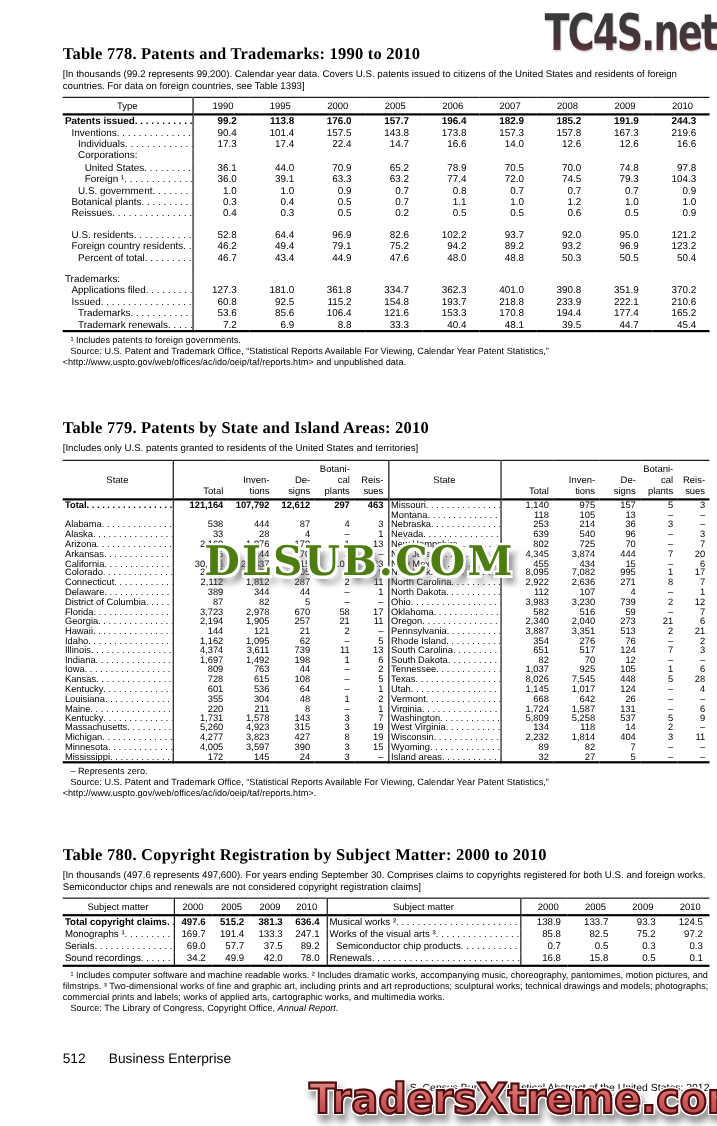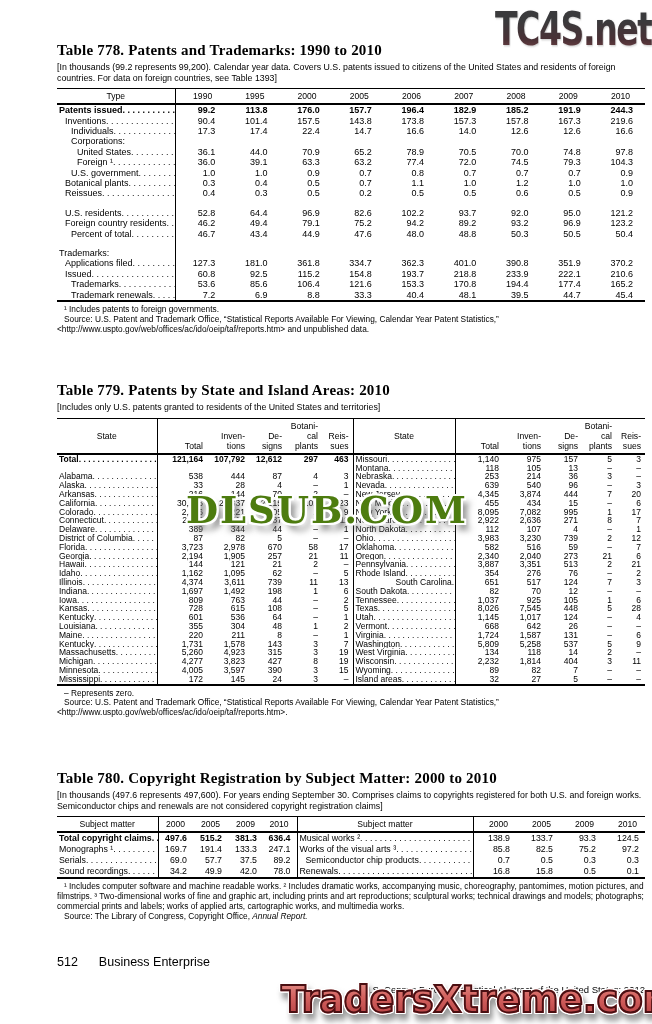--- a/index.html
+++ b/index.html
@@ -550,20 +550,44 @@
             </td>
             <td class="num dl">639</td>
             <td class="num">540</td>
             <td class="num">96</td>
             <td class="num">–</td>
             <td class="num">3</td>
           </tr>
           <tr>
             <td class="lab">
               <div class="labwrap">
+                <span class="labtxt" style="padding-left: 2px;">Arizona</span>
+                <span class="leader"></span>
+              </div>
+            </td>
+            <td class="num dl">2,169</td>
+            <td class="num">1,976</td>
+            <td class="num">179</td>
+            <td class="num">1</td>
+            <td class="num">13</td>
+            <td class="lab dl">
+              <div class="labwrap">
+                <span class="labtxt" style="padding-left: 2px;">New Hampshire</span>
+                <span class="leader"></span>
+              </div>
+            </td>
+            <td class="num dl">802</td>
+            <td class="num">725</td>
+            <td class="num">70</td>
+            <td class="num">–</td>
+            <td class="num">7</td>
+          </tr>
+          <tr>
+            <td class="lab">
+              <div class="labwrap">
                 <span class="labtxt" style="padding-left: 2px;">Arkansas</span>
                 <span class="leader"></span>
               </div>
             </td>
             <td class="num dl">216</td>
             <td class="num">144</td>
             <td class="num">70</td>
             <td class="num">2</td>
             <td class="num">–</td>
             <td class="lab dl">
@@ -801,21 +825,21 @@
                 <span class="leader"></span>
               </div>
             </td>
             <td class="num dl">4,374</td>
             <td class="num">3,611</td>
             <td class="num">739</td>
             <td class="num">11</td>
             <td class="num">13</td>
             <td class="lab dl">
               <div class="labwrap">
-                <span class="labtxt" style="padding-left: 2px; margin-left: 40px;">South Carolina</span>
+                <span class="labtxt" style="padding-left: 2px;">South Carolina</span>
                 <span class="leader"></span>
               </div>
             </td>
             <td class="num dl">651</td>
             <td class="num">517</td>
             <td class="num">124</td>
             <td class="num">7</td>
             <td class="num">3</td>
           </tr>
           <tr>

